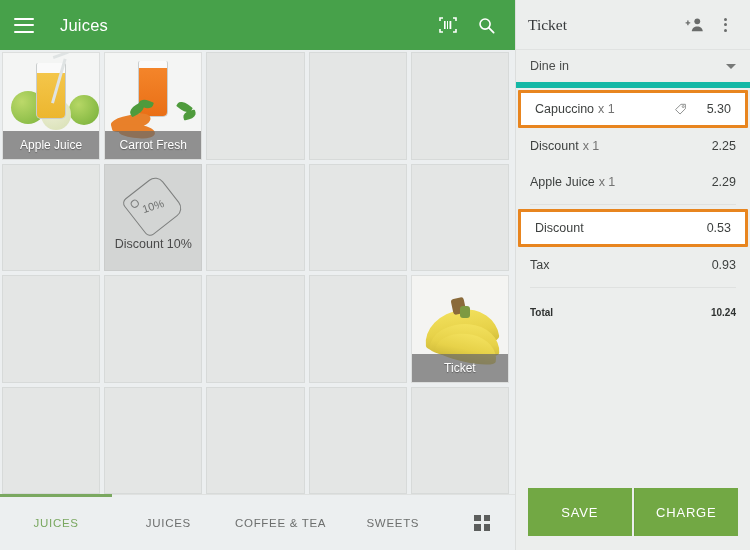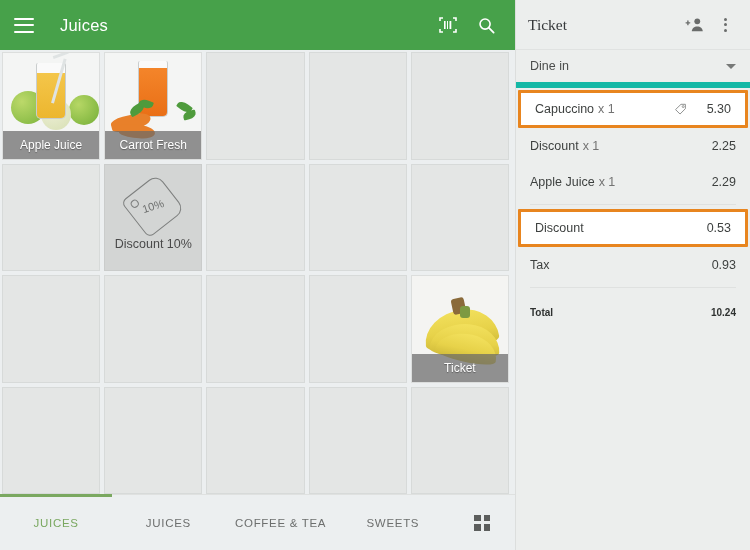--- a/index.html
+++ b/index.html
@@ -311,14 +311,18 @@
           <span class="nm">Tax</span>
           <span class="amt">0.93</span>
         </div>
         <div class="sep"></div>
         <div class="row-total">
           <span>Total</span>
   <span class="amt">10.24</span>
         </div>
       </div>
 
+    <div class="actions">
+      <button class="btn">SAVE</button>
+      <button class="btn">CHARGE</button>
+    </div>
   </div>
 </div>
 
 </body></html>

